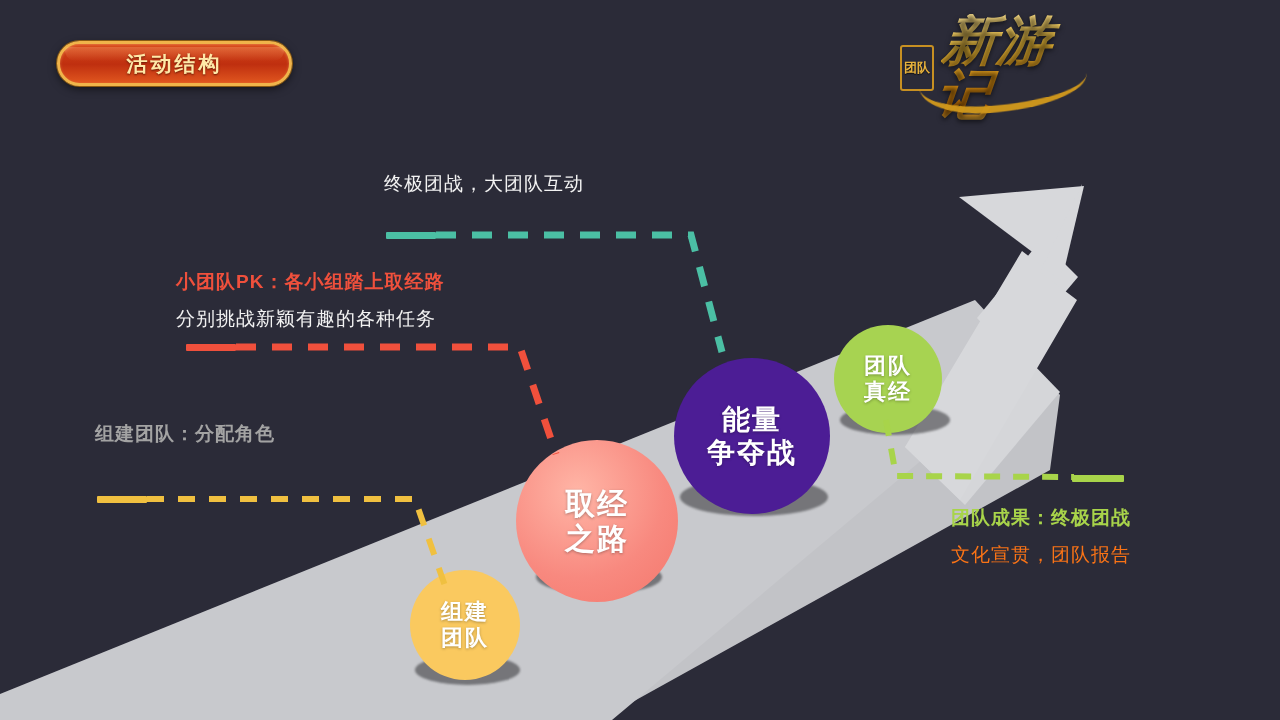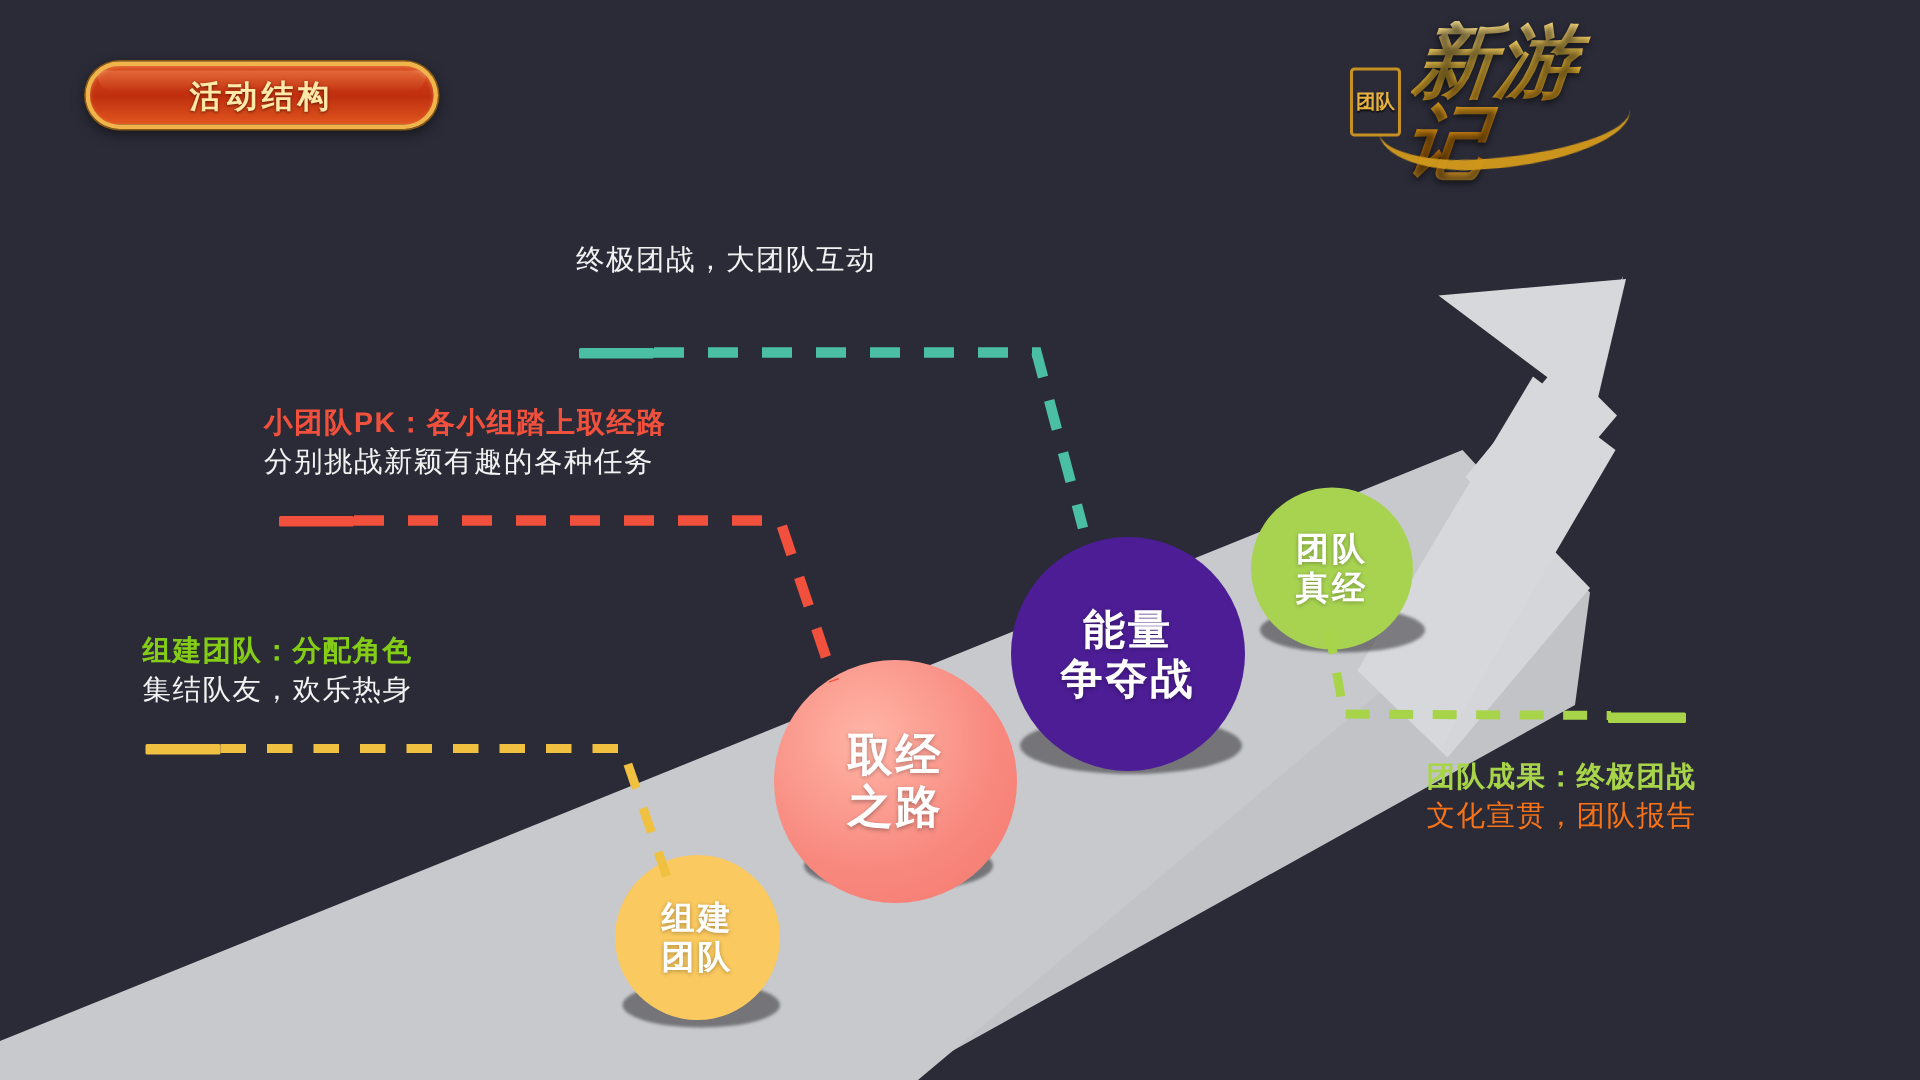--- a/index.html
+++ b/index.html
@@ -71,21 +71,21 @@
   .ramp{position:absolute;left:0;top:0;width:1280px;height:720px;}
 
   
   .conn{position:absolute;}
   .conn .cap{position:absolute;height:7px;border-radius:1px;}
   .conn svg{position:absolute;left:0;top:0;overflow:visible;}
 
   
   .block{position:absolute;}
   .block .head{font-size:19px;font-weight:bold;letter-spacing:1px;white-space:nowrap;}
-  .block .sub{font-size:19px;color:#f2f2f2;margin-top:0;white-space:nowrap;letter-spacing:1px;}
+  .block .sub{font-size:19px;color:#f2f2f2;margin-top:11px;white-space:nowrap;letter-spacing:1px;}
   .block .sub.bold{font-weight:normal;color:#f97316;}
 
   
   .node{
     position:absolute;border-radius:50%;
     display:flex;align-items:center;justify-content:center;
     text-align:center;color:#fff;font-weight:bold;line-height:1.18;
     letter-spacing:2px;
     text-shadow:0 1px 3px rgba(0,0,0,.30);
     box-sizing:border-box;
@@ -186,22 +186,21 @@
   <div class="block" style="left:384px;top:160px;">
     <div class="sub">终极团战，大团队互动</div>
   </div>
 
   <div class="block" style="left:176px;top:269px;">
     <div class="head" style="color:#f0503c;">小团队PK：各小组踏上取经路</div>
     <div class="sub">分别挑战新颖有趣的各种任务</div>
   </div>
 
   <div class="block" style="left:95px;top:421px;">
-    <div class="head" style="color:#84cc16;">组建团队：分配角色</div>
-    <div class="sub">集结队友，欢乐热身</div>
+    <div class="head" style="color:#a3a3a3;">组建团队：分配角色</div>
   </div>
 
   <div class="block" style="left:951px;top:505px;">
     <div class="head" style="color:#a8d44a;">团队成果：终极团战</div>
     <div class="sub bold">文化宣贯，团队报告</div>
   </div>
 
 </div>
 
 </body></html>

